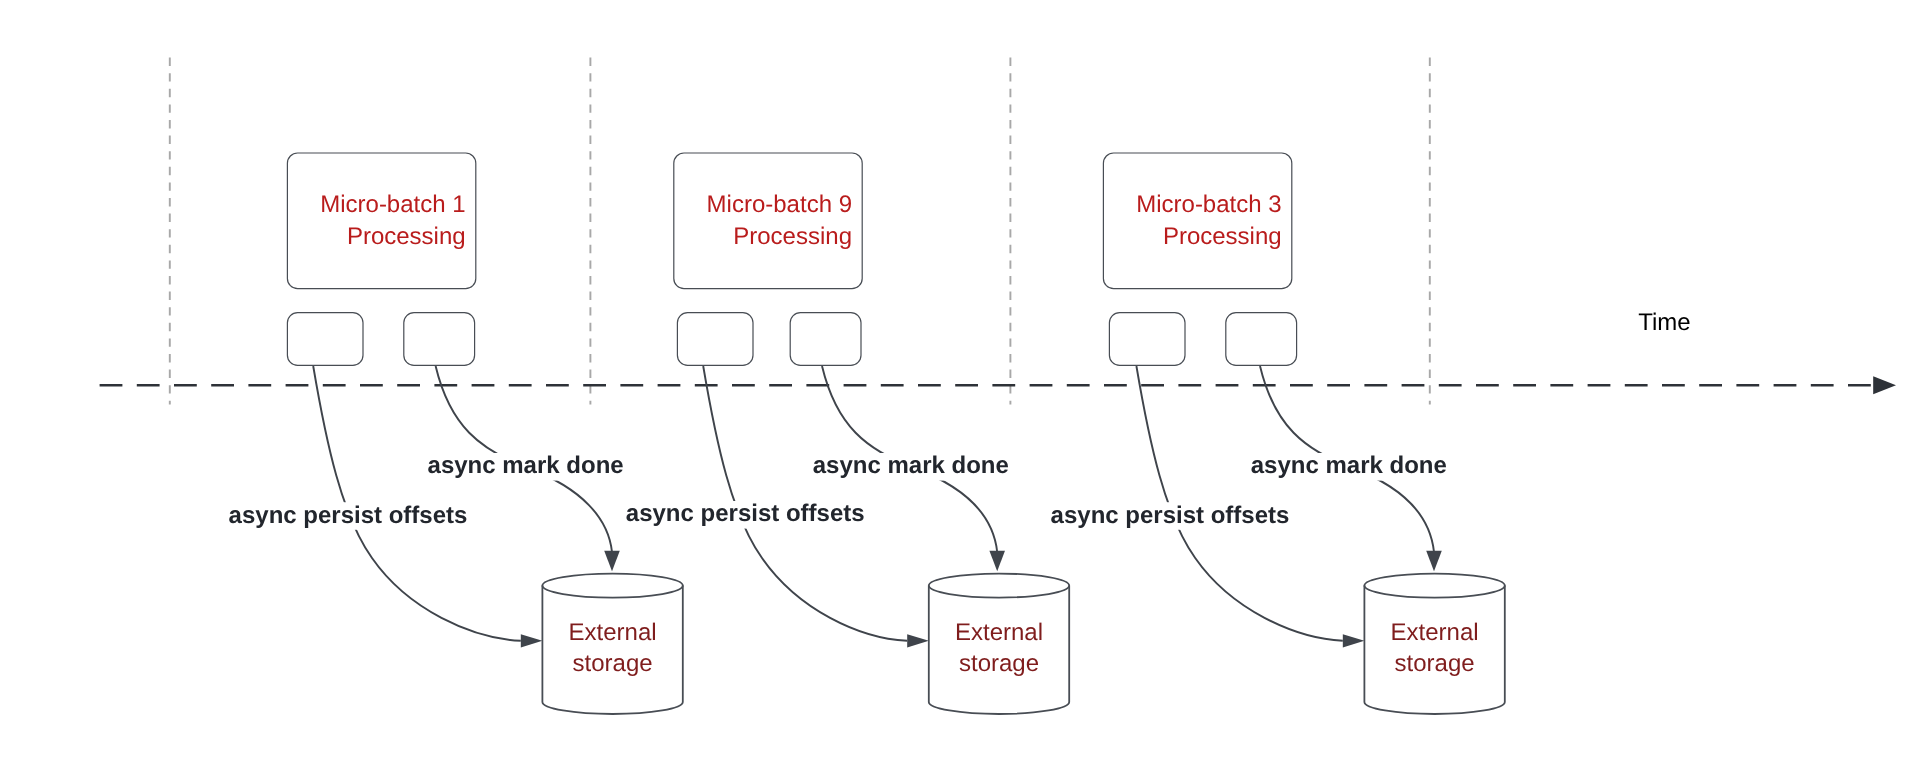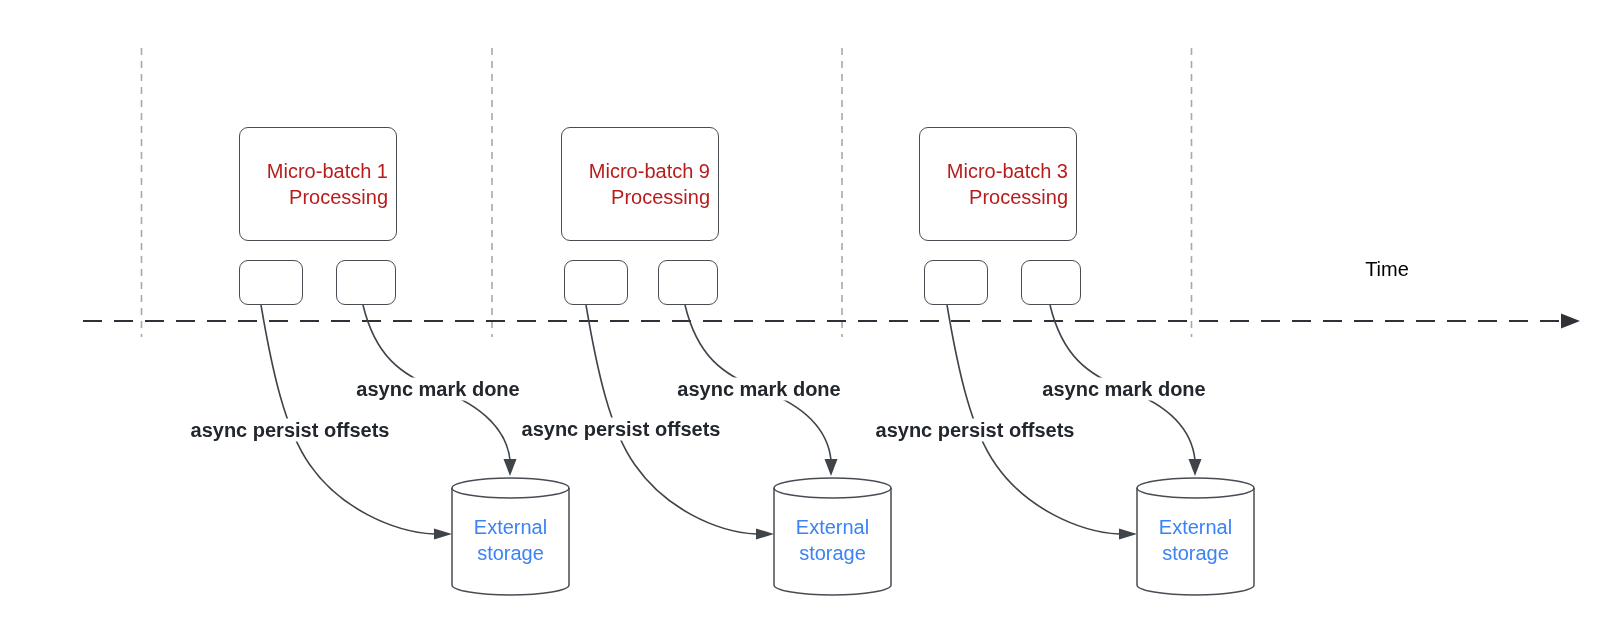--- a/index.html
+++ b/index.html
@@ -45,21 +45,21 @@
     border: 1.5px solid #484d54;
     border-radius: 9px;
     background: #ffffff;
   }
   .cyl-label {
     position: absolute;
     width: 117px;
     text-align: center;
     font-size: 20px;
     line-height: 26px;
-    color: #3b82f6;
+    color: #7f1d1d;
   }
   .edge-label {
     position: absolute;
     transform: translate(-50%, -50%);
     font-size: 20px;
     font-weight: 700;
     color: #22262d;
     background: #ffffff;
     padding: 0 3px;
     white-space: nowrap;

